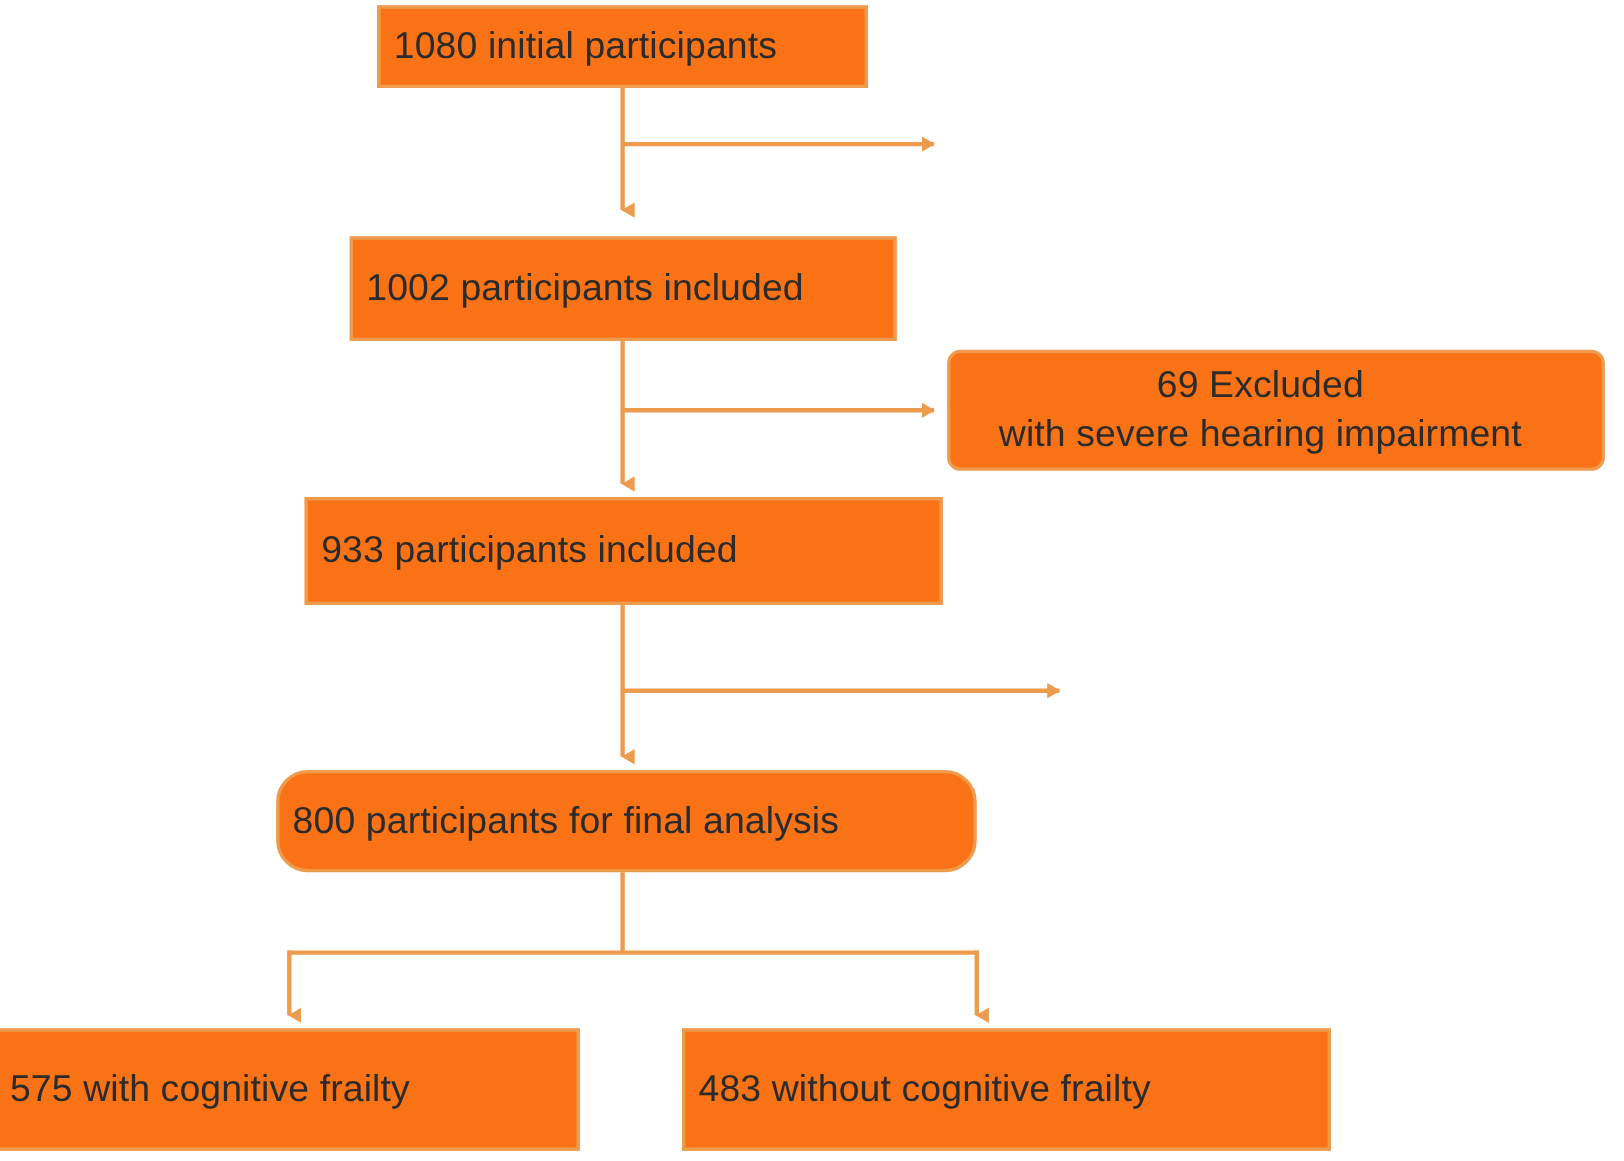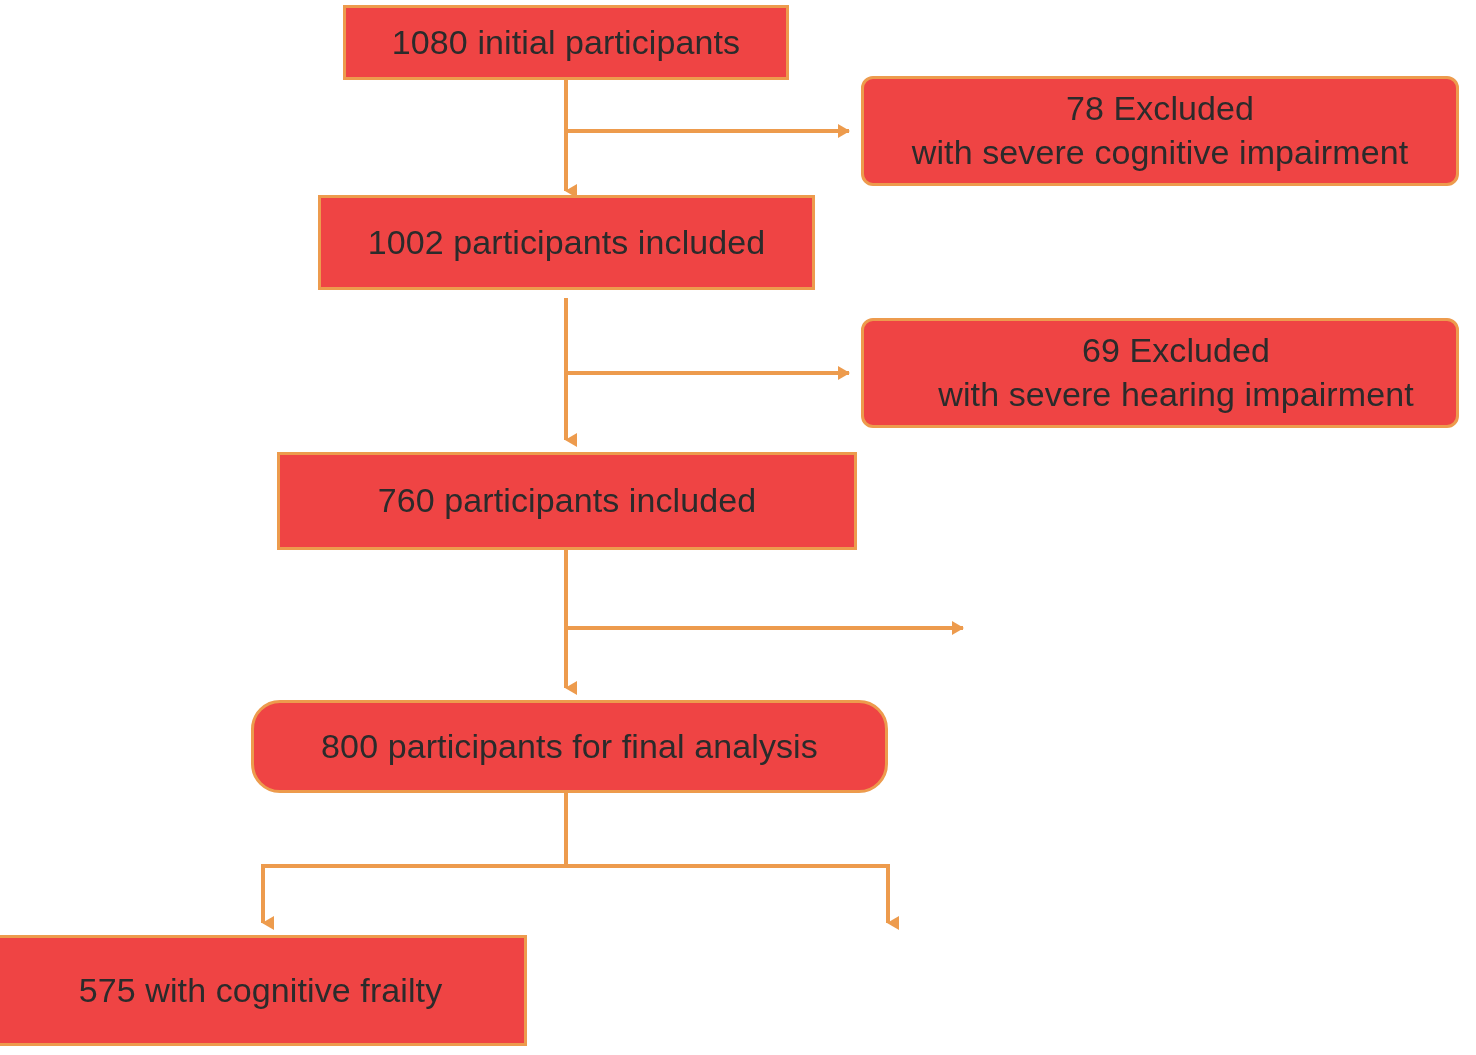--- a/index.html
+++ b/index.html
@@ -22,25 +22,24 @@
     position: absolute;
     left: 0;
     top: 0;
     width: 1476px;
     height: 1055px;
     pointer-events: none;
   }
   .node {
     position: absolute;
     box-sizing: border-box;
-    background: #ef4444;
+    background: #f97316;
     border: 3px solid #ED9B4D;
     display: flex;
     align-items: center;
-    justify-content: center;
     color: #2B2B2B;
     font-size: 34px;
     line-height: 1.28;
     text-align: center;
     font-weight: 400;
     letter-spacing: 0.1px;
     white-space: pre-line;
     padding: 0 12px;
   }
   .node.rounded {
@@ -48,21 +47,21 @@
   }
   .node.main {
     border-radius: 0;
   }
   .node-label {
     display: block;
     white-space: pre-line;
   }
   
   #node-initial      { left: 343px; top: 5px;   width: 446px; height: 75px; }
-  #node-included1002 { left: 318px; top: 195px; width: 497px; height: 95px; }
+  #node-included1002 { left: 318px; top: 215px; width: 497px; height: 95px; }
   #node-included933  { left: 277px; top: 452px; width: 580px; height: 98px; }
   #node-final800     { left: 251px; top: 700px; width: 637px; height: 93px; border-radius: 29px; }
   #node-frail317     { left: -6px;  top: 935px; width: 533px; height: 111px; }
   #node-nonfrail483  { left: 620px; top: 935px; width: 590px; height: 111px; }
   
   #node-excl-cognitive { left: 861px; top: 76px;  width: 598px; height: 110px; }
   #node-excl-hearing   { left: 861px; top: 318px; width: 598px; height: 110px; padding-left: 44px; }
   #node-excl-illness   { left: 975px; top: 578px; width: 388px; height: 102px; }
 </style>
 </head>
@@ -106,41 +105,40 @@
       <line x1="263" y1="866" x2="888" y2="866" stroke="#ED9B4D" stroke-width="4"></line>
       <line x1="263" y1="864" x2="263" y2="923" stroke="#ED9B4D" stroke-width="4" marker-end="url(#arrow-down)"></line>
       <line x1="888" y1="864" x2="888" y2="923" stroke="#ED9B4D" stroke-width="4" marker-end="url(#arrow-down)"></line>
     </g>
   </svg>
 
   <div class="node main" id="node-initial">
     <span class="node-label">1080 initial participants</span>
   </div>
 
-  <div class="node rounded" id="node-excl-cognitive">
-    <span class="node-label">78 Excluded
-with severe cognitive impairment</span>
-  </div>
 
   <div class="node main" id="node-included1002">
     <span class="node-label">1002 participants included</span>
   </div>
 
   <div class="node rounded" id="node-excl-hearing">
     <span class="node-label">69 Excluded
 with severe hearing impairment</span>
   </div>
 
   <div class="node main" id="node-included933">
-    <span class="node-label">760 participants included</span>
+    <span class="node-label">933 participants included</span>
   </div>
 
 
   <div class="node main" id="node-final800">
     <span class="node-label">800 participants for final analysis</span>
   </div>
 
   <div class="node main" id="node-frail317">
     <span class="node-label">575 with cognitive frailty</span>
   </div>
 
+  <div class="node main" id="node-nonfrail483">
+    <span class="node-label">483 without cognitive frailty</span>
+  </div>
 
 </div>
 
 </body></html>

